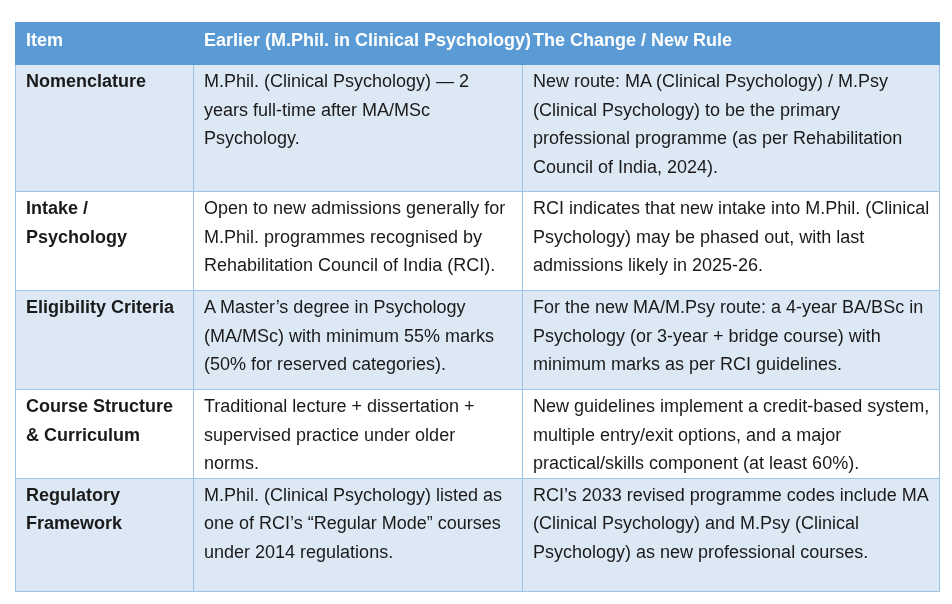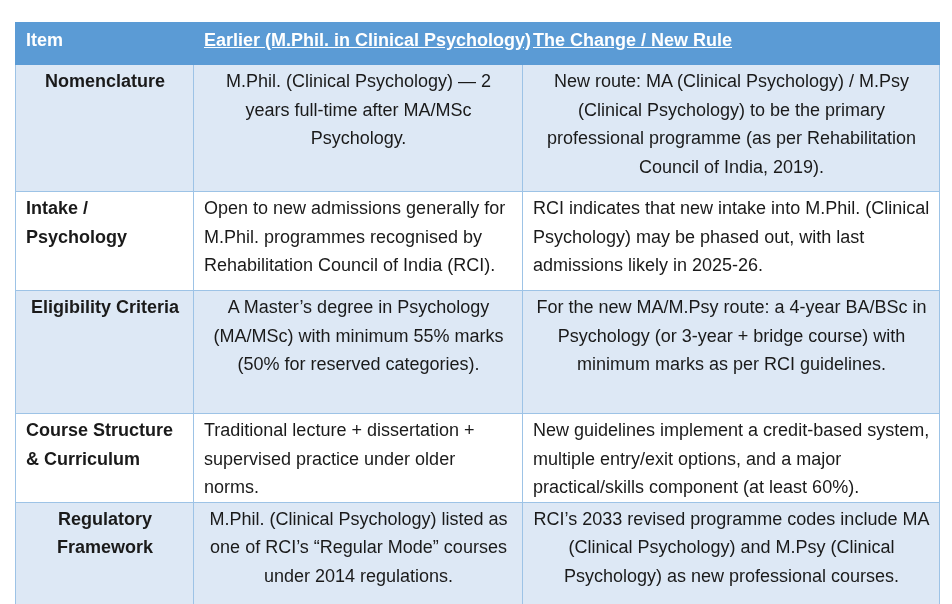--- a/index.html
+++ b/index.html
@@ -37,34 +37,33 @@
       text-align: left;
       vertical-align: top;
       height: 42px;
       padding: 3px 9px 0 10px;
       border: 1px solid #5b9bd5;
       box-sizing: border-box;
       white-space: nowrap;
     }
     thead th + th {
       border-left: 1px dotted #e6eef8;
-      text-decoration: underline;
     }
     tbody td {
       vertical-align: top;
       padding: 2px 9px 0 10px;
       border: 1px solid #9dc3e6;
       box-sizing: border-box;
     }
-    tbody tr.shade td { background: #dde8f5; text-align: center; }
+    tbody tr.shade td { background: #dde8f5; }
     tbody tr.plain td { background: #ffffff; }
     tbody td.item { font-weight: bold; }
     tr.r1 td { height: 127px; }
     tr.r2 td { height: 99px; }
-    tr.r3 td { height: 123px; margin-left: 8px; }
+    tr.r3 td { height: 99px; margin-left: 8px; }
     tr.r4 td { height: 84px; margin-top: 32px; }
     tr.r5 td { height: 113px; }
   </style>
 </head>
 <body>
 
 <div class="table-wrap">
   <table>
     <colgroup>
       <col class="c1">
@@ -75,21 +74,21 @@
       <tr>
         <th>Item</th>
         <th>Earlier (M.Phil. in Clinical Psychology)</th>
         <th>The Change / New Rule</th>
       </tr>
     </thead>
     <tbody>
       <tr class="shade r1">
         <td class="item">Nomenclature</td>
         <td>M.Phil. (Clinical Psychology) — 2 years full-time after MA/MSc Psychology.</td>
-        <td>New route: MA (Clinical Psychology) / M.Psy (Clinical Psychology) to be the primary professional programme (as per Rehabilitation Council of India, 2019).</td>
+        <td>New route: MA (Clinical Psychology) / M.Psy (Clinical Psychology) to be the primary professional programme (as per Rehabilitation Council of India, 2024).</td>
       </tr>
       <tr class="plain r2">
         <td class="item">Intake / Psychology</td>
         <td>Open to new admissions generally for M.Phil. programmes recognised by Rehabilitation Council of India (RCI).</td>
         <td>RCI indicates that new intake into M.Phil. (Clinical Psychology) may be phased out, with last admissions likely in 2025-26.</td>
       </tr>
       <tr class="shade r3">
         <td class="item">Eligibility Criteria</td>
         <td>A Master’s degree in Psychology (MA/MSc) with minimum 55% marks (50% for reserved categories).</td>
         <td>For the new MA/M.Psy route: a 4-year BA/BSc in Psychology (or 3-year + bridge course) with minimum marks as per RCI guidelines.</td>

